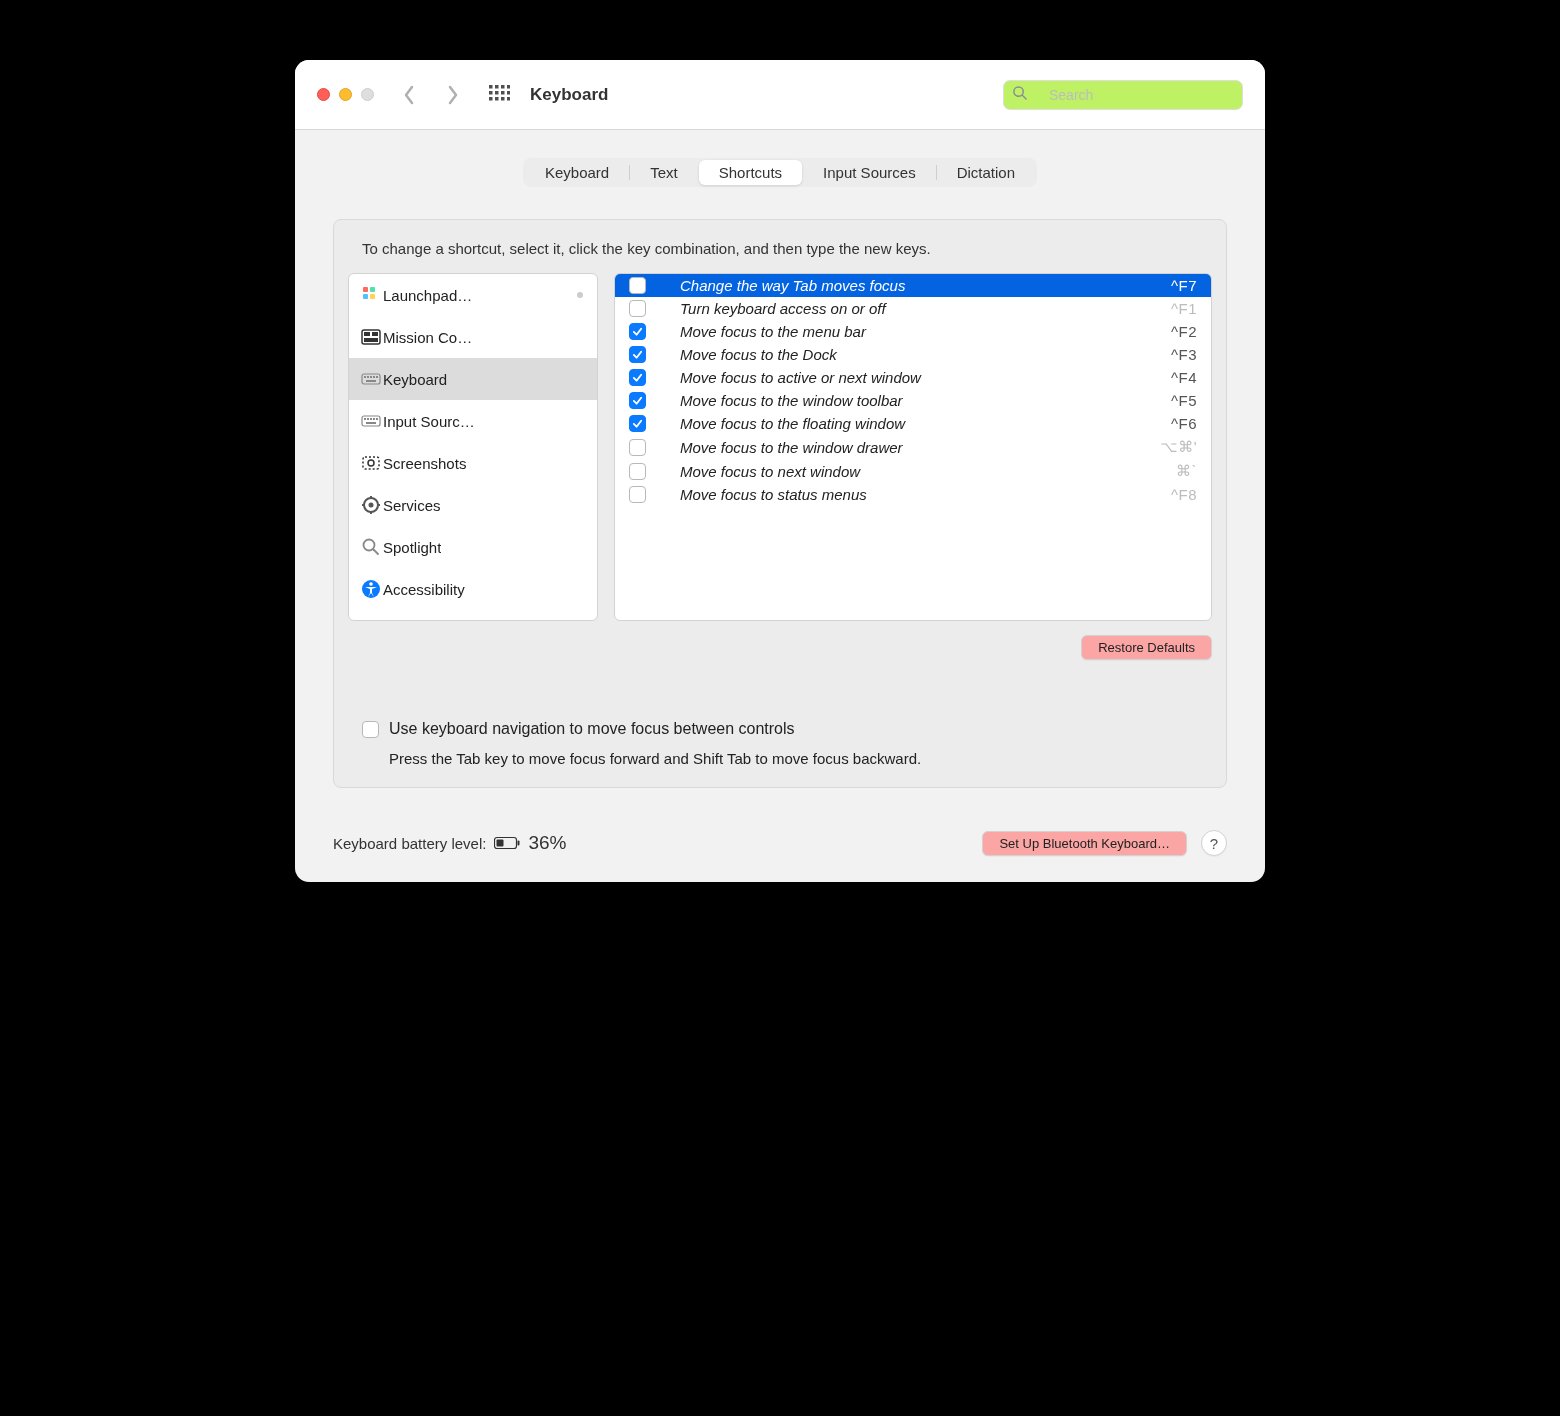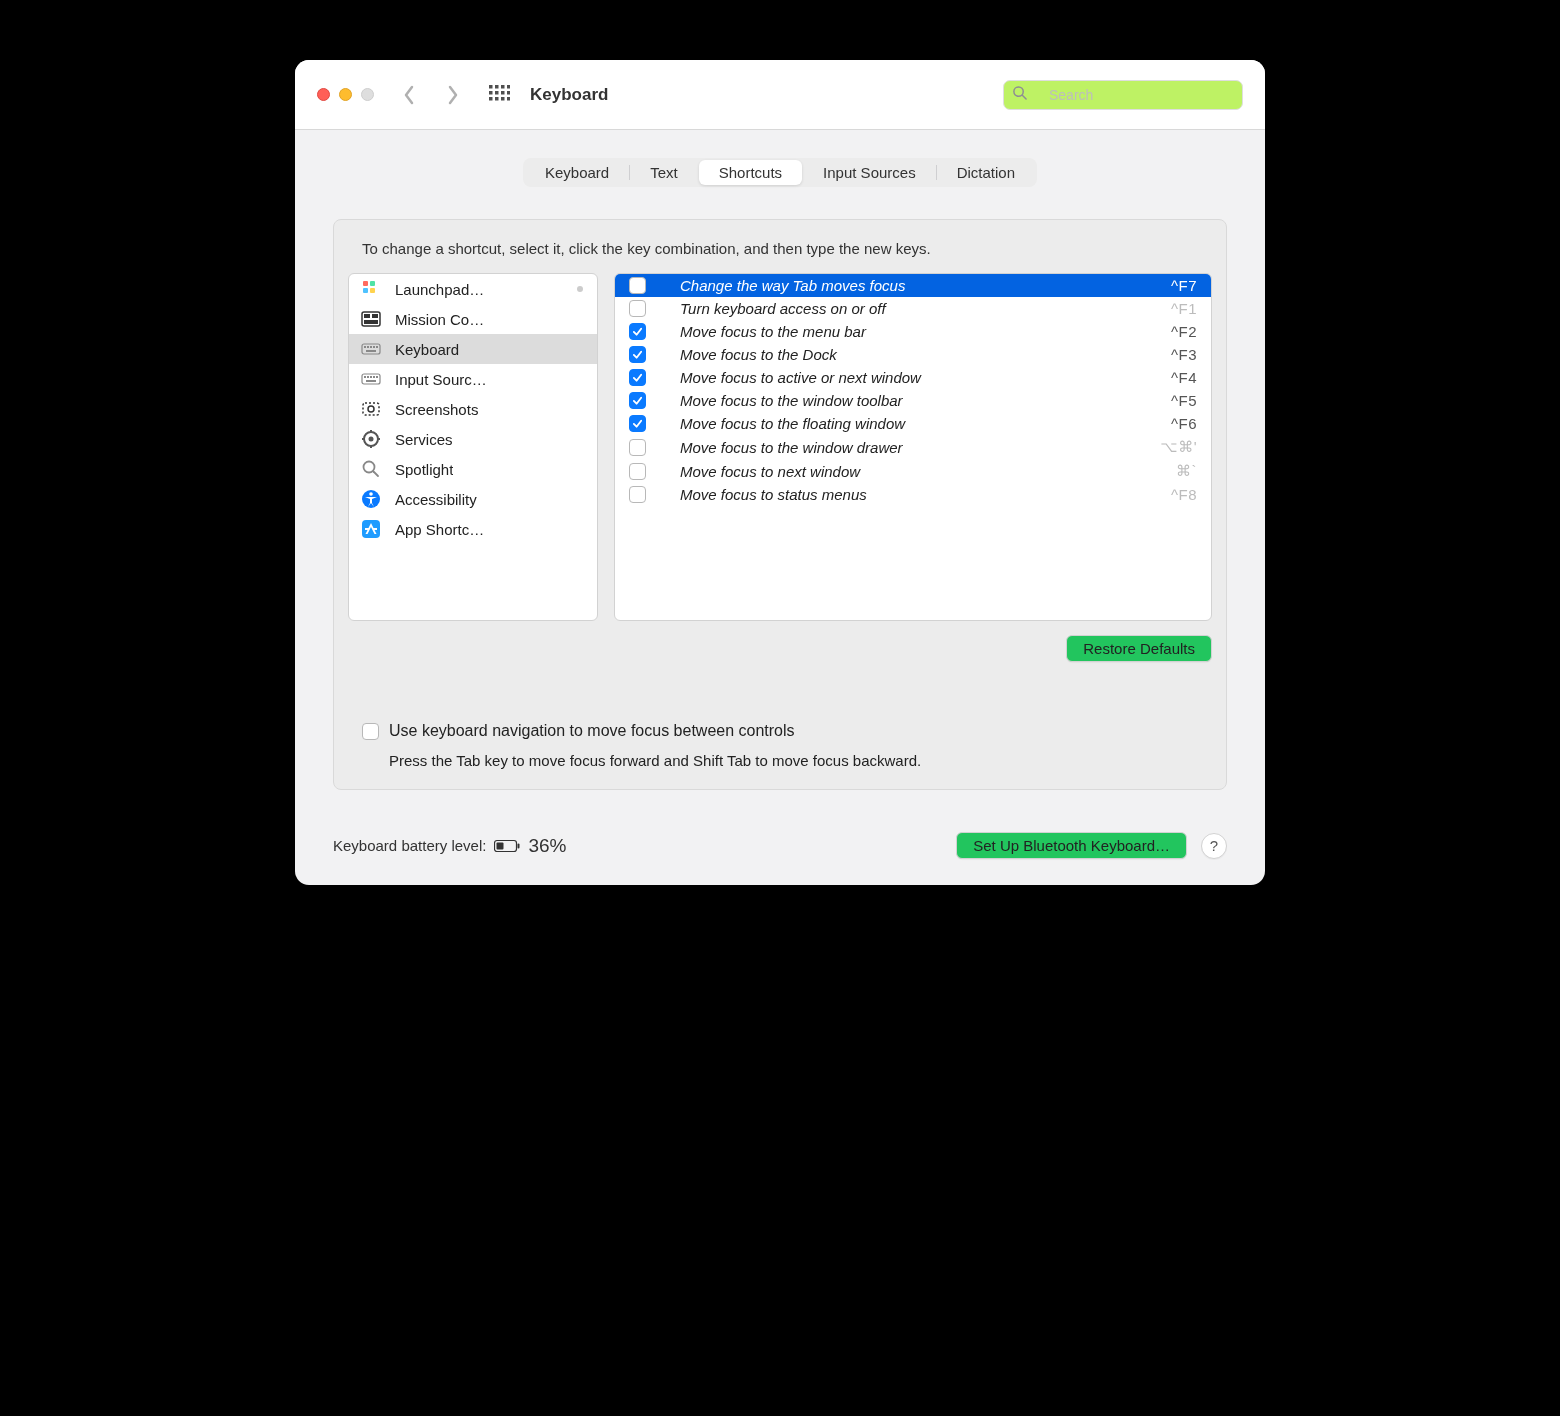--- a/index.html
+++ b/index.html
@@ -71,22 +71,22 @@
 }
 .hint { font-size: 15px; color: #333; margin: 6px 14px 16px; }
 
 .panels { display: flex; gap: 16px; }
 .sidebar {
   width: 250px; height: 348px; background: #fff;
   border: 1px solid #d2d2d2; border-radius: 6px;
   overflow: hidden;
 }
 .side-item {
-  display: flex; align-items: center; gap: 14px;
-  padding: 5px 12px; font-size: 15px; color: #222; cursor: pointer;
+  display: flex; align-items: center; gap: 2px;
+  padding: 11px 12px; font-size: 15px; color: #222; cursor: pointer;
   white-space: nowrap; overflow: hidden; text-overflow: ellipsis;
 }
 .side-item.selected { background: #dcdcdc; }
 .side-icon {
   width: 20px; height: 20px; flex-shrink: 0;
   display: flex; align-items: center; justify-content: center;
   font-size: 13px; border-radius: 4px;
 }
 .side-item span.label { overflow: hidden; text-overflow: ellipsis; }
 .side-scroll-dot { width:6px; height:6px; border-radius:50%; background:#ccc; margin-left:auto; margin-right:2px; }
@@ -111,22 +111,22 @@
 .chk.on { background: #0a7aff; border-color: #0a7aff; }
 .chk.on svg { stroke:#fff; }
 .chk svg { width:11px; height:11px; display:none; }
 .chk.on svg { display:block; }
 .short-label { flex:1; padding-left: 20px; white-space: nowrap; overflow:hidden; text-overflow:ellipsis;font-style:italic; }
 .key { font-size: 15px; color: #555; letter-spacing: 0.5px; white-space: nowrap; }
 .key.dim { color: #bcbcbc; }
 
 .restore { display:flex; justify-content:flex-end; margin-top: 14px; }
 .btn {
-  background: #22c55e; border: 1px solid #d2d2d2; border-radius: 6px;
-  padding: 4px 16px; font-size: 15px; color: #222; cursor: pointer;
+  background: #fca5a5; border: 1px solid #d2d2d2; border-radius: 6px;
+  padding: 4px 16px; font-size: 13px; color: #222; cursor: pointer;
   box-shadow: 0 1px 1px rgba(0,0,0,0.04);
 }
 .navopt { margin-top: 60px; padding: 0 14px; }
 .navopt-row { display: flex; align-items: center; gap: 10px; }
 .navopt-check {
   width: 17px; height: 17px; border: 1px solid #b8b8b8; border-radius: 4px;
   background: #fff; cursor: pointer;
 }
 .navopt-label { font-size: 16px; color: #222; }
 .navopt-desc { font-size: 15px; color: #222; margin-top: 12px; padding-left: 27px; }

